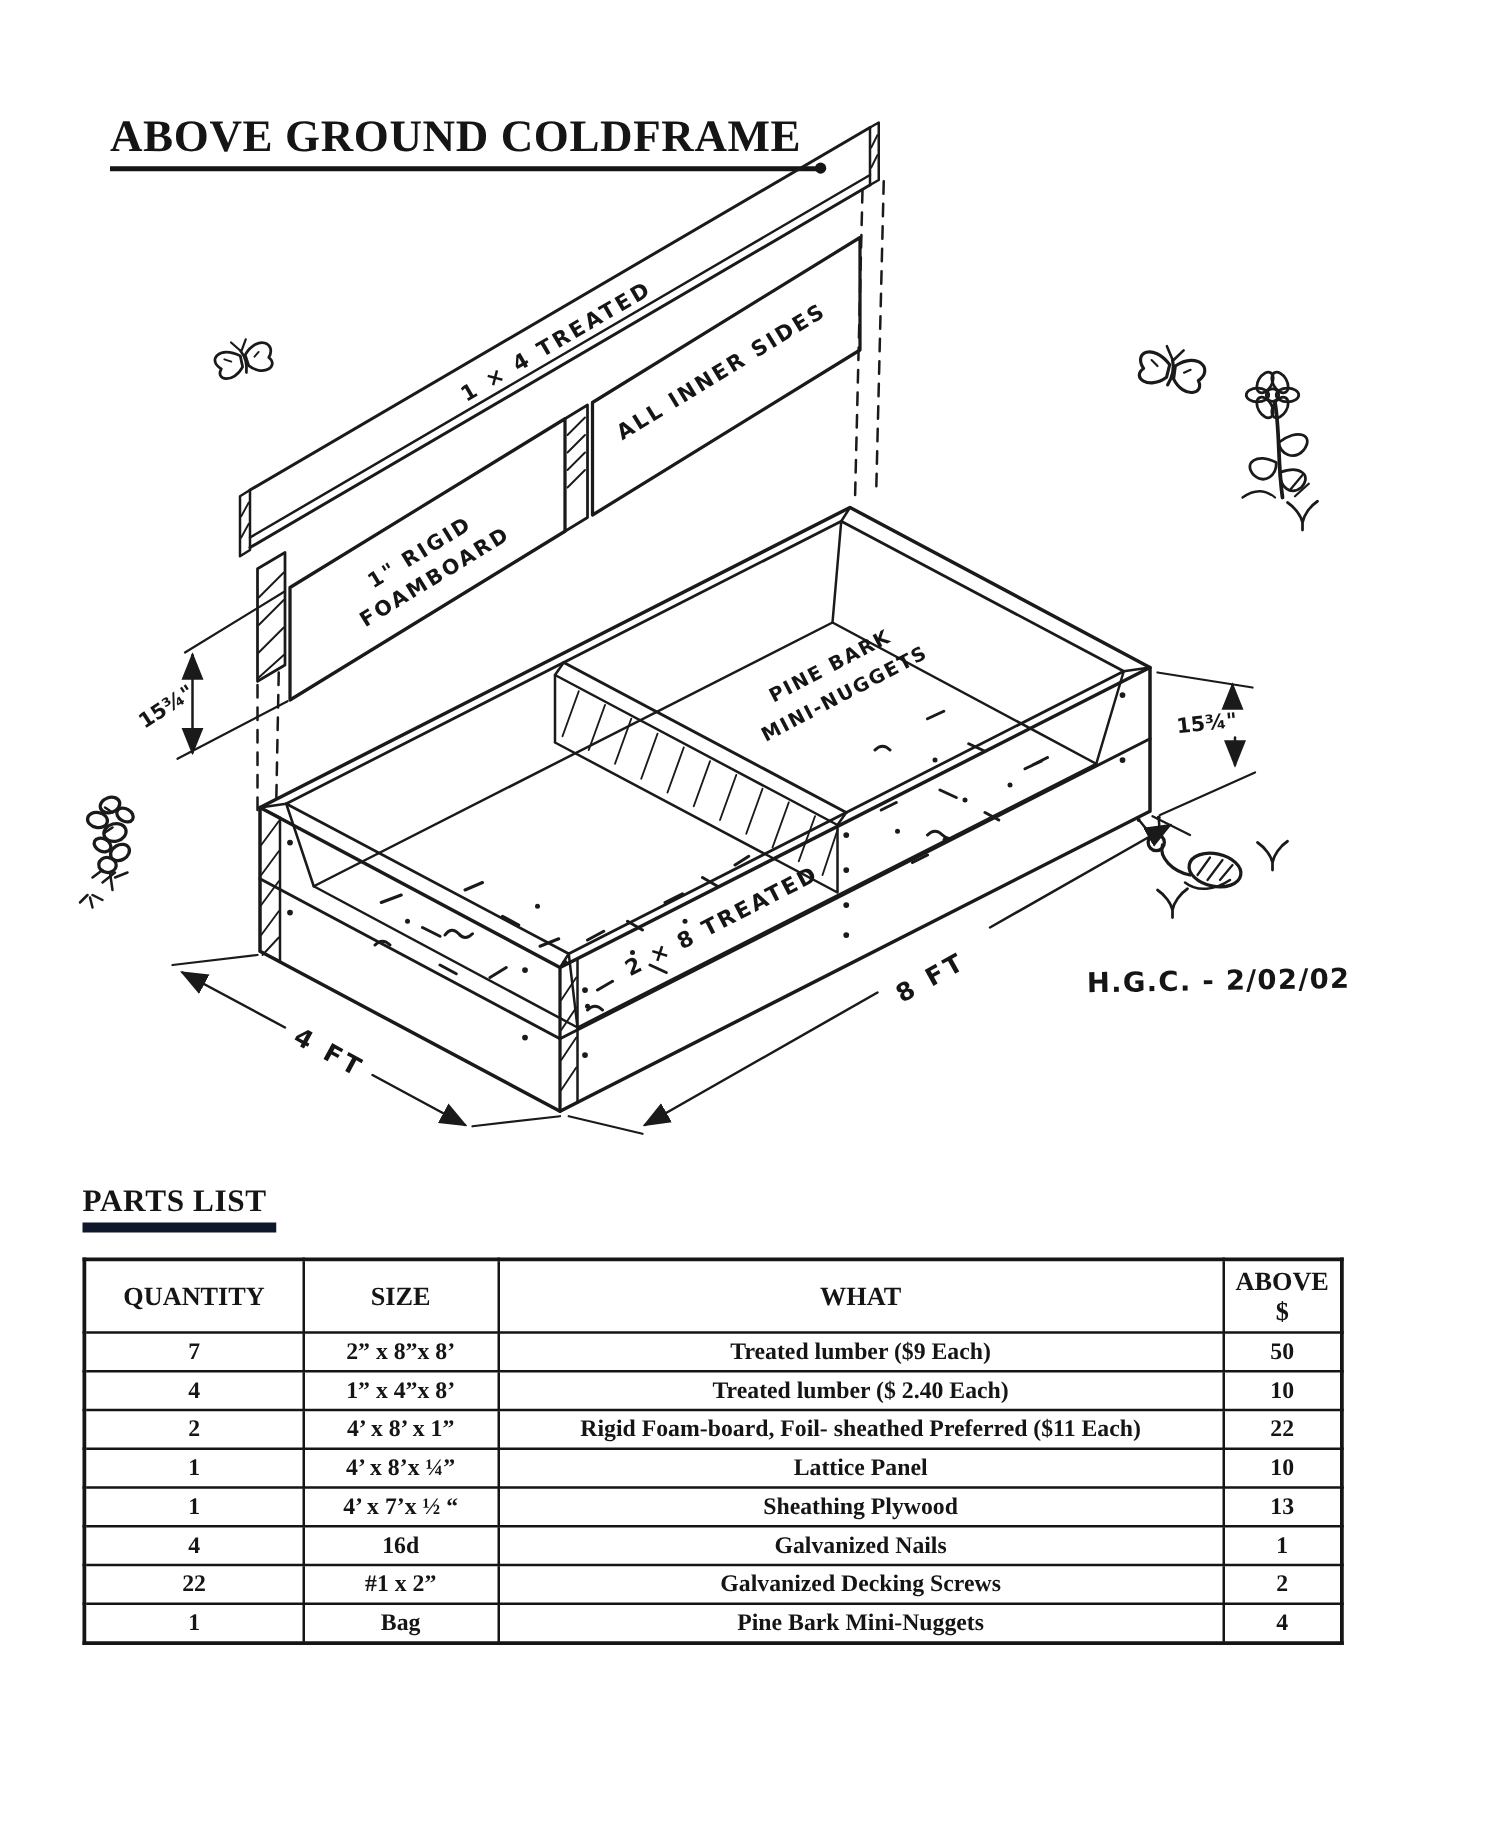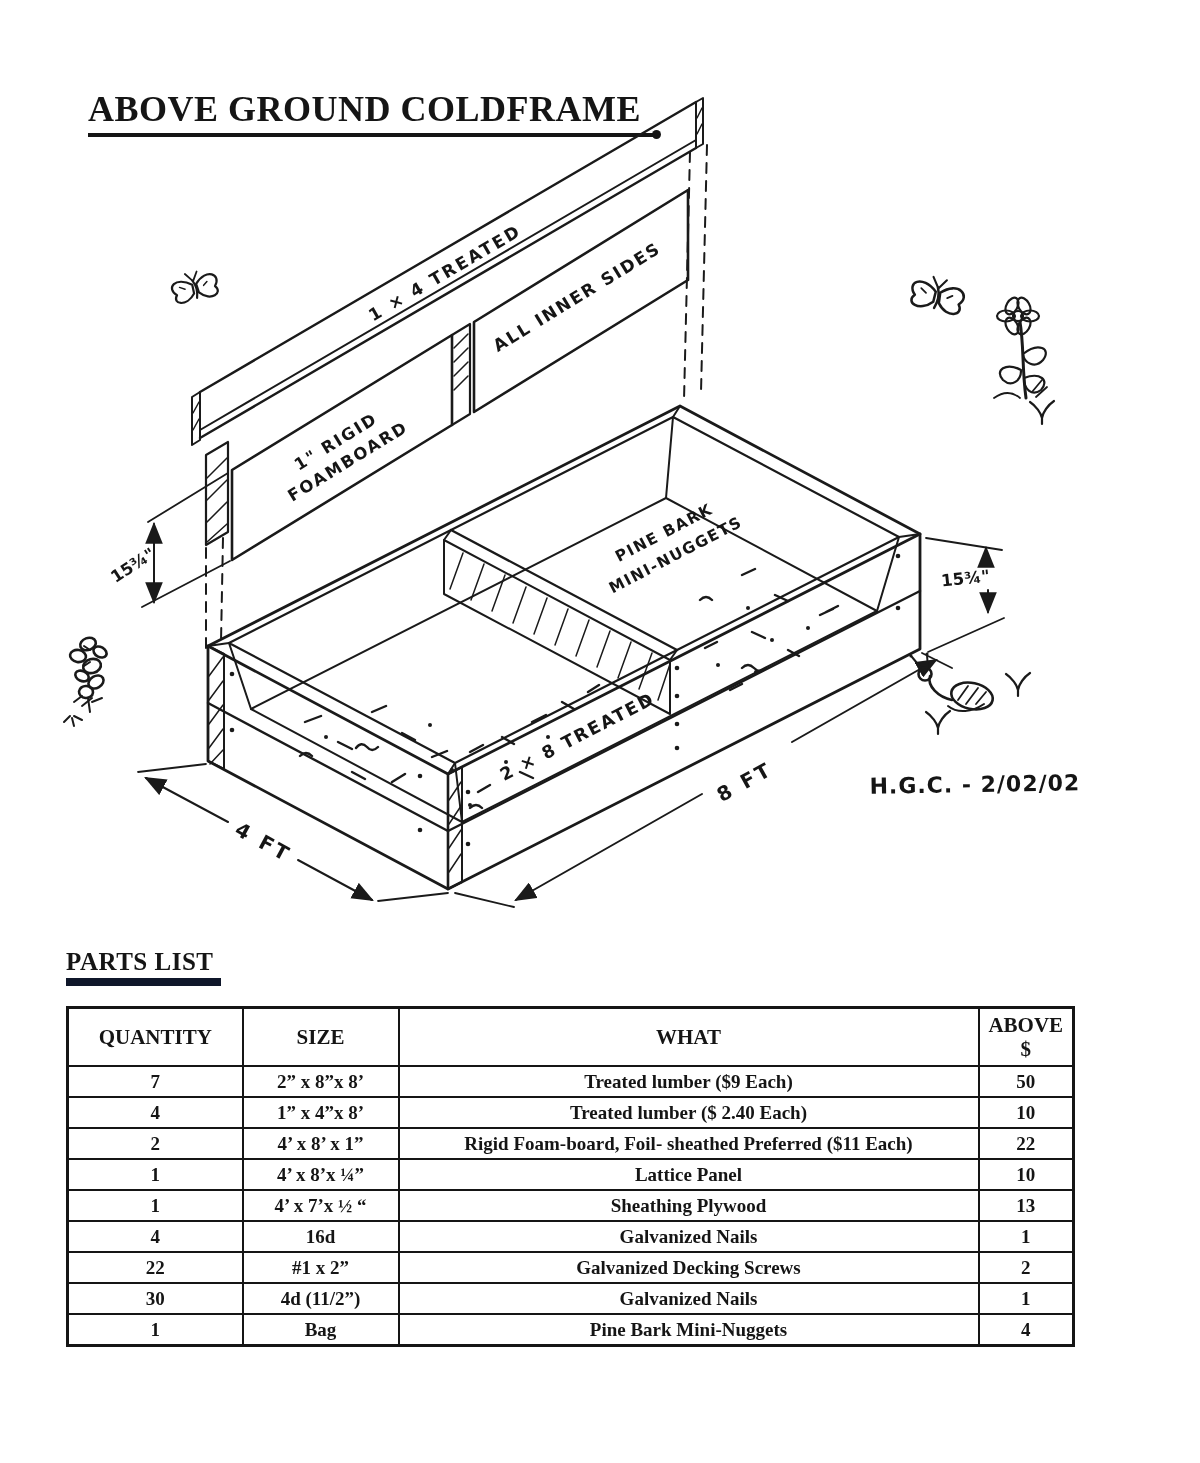--- a/index.html
+++ b/index.html
@@ -319,26 +319,20 @@
         <td>Galvanized Nails</td>
         <td>1</td>
       </tr>
       <tr>
         <td>22</td>
         <td>#1 x 2”</td>
         <td>Galvanized Decking Screws</td>
         <td>2</td>
       </tr>
       <tr>
-        <td>30</td>
-        <td>4d (11/2”)</td>
-        <td>Galvanized Nails</td>
-        <td>1</td>
-      </tr>
-      <tr>
         <td>1</td>
         <td>Bag</td>
         <td>Pine Bark Mini-Nuggets</td>
         <td>4</td>
       </tr>
     </tbody>
   </table>
 
 </div>
 

